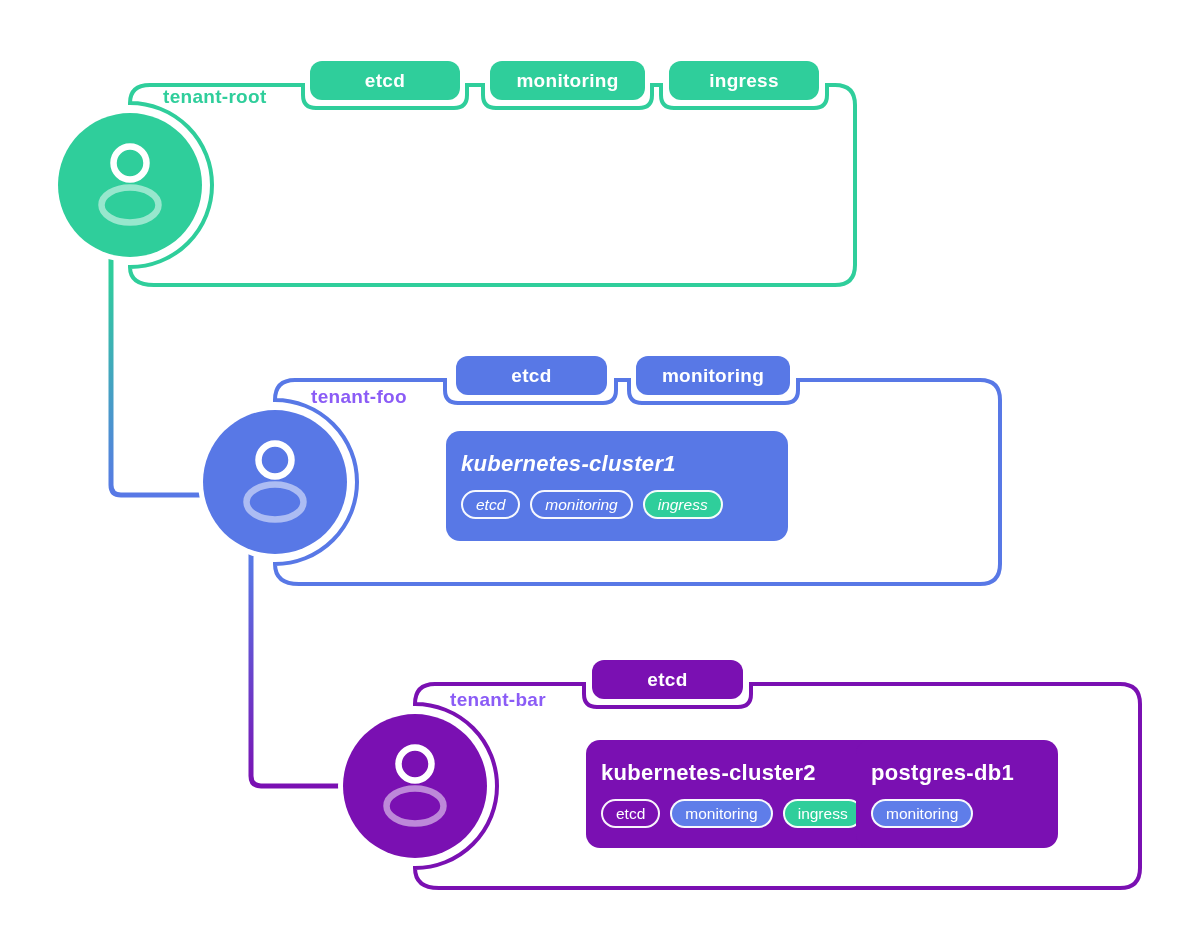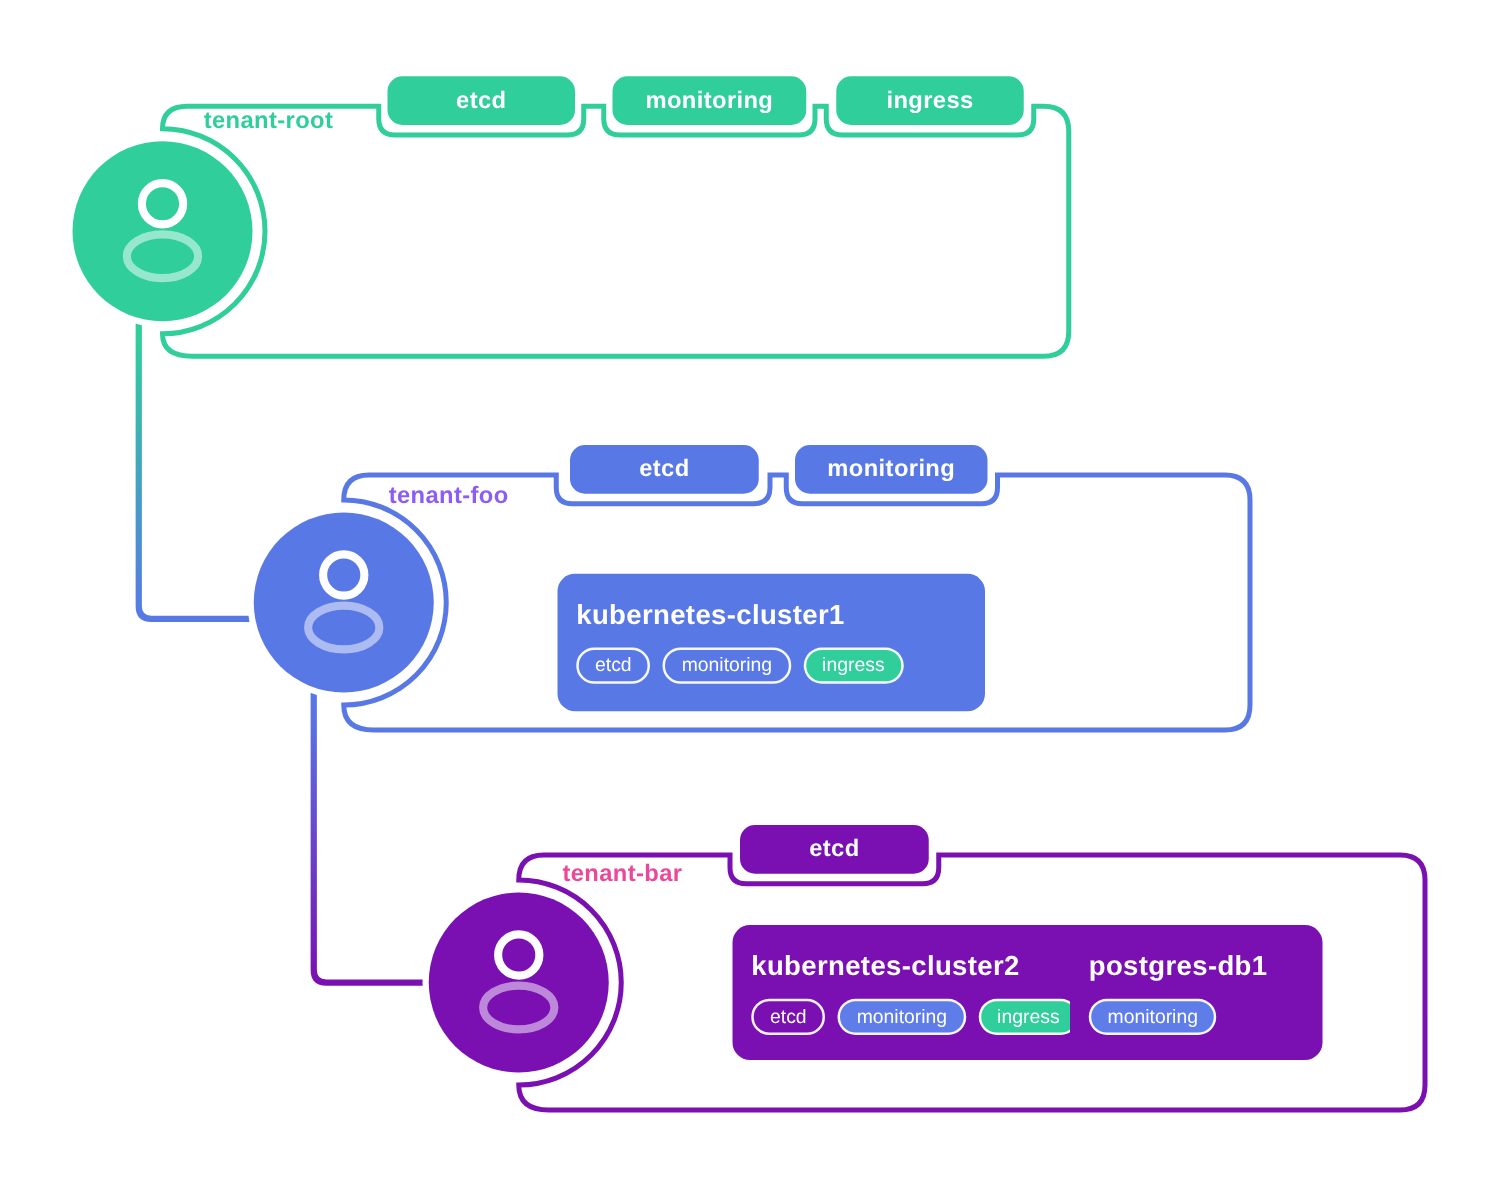--- a/index.html
+++ b/index.html
@@ -6,21 +6,21 @@
   .stage{
     position:relative;width:1200px;height:950px;background:#ffffff;overflow:hidden;
     font-family:"Liberation Sans", sans-serif;
   }
   .stage svg{position:absolute;left:0;top:0;}
   .tenant-label{
     position:absolute;font-weight:700;font-size:19px;letter-spacing:.3px;white-space:nowrap;
   }
   .lbl-green{color:#2fce9b}
   .lbl-blue{color:#8b5cf6}
-  .lbl-purple{color:#ec4899}
+  .lbl-purple{color:#8b5cf6}
   .tag{
     position:absolute;height:39px;border-radius:12px;display:flex;align-items:center;
     justify-content:center;color:#fff;font-weight:700;font-size:19px;letter-spacing:.3px;
     box-sizing:border-box;white-space:nowrap;
   }
   .tag-green{background:#2fce9b}
   .tag-blue{background:#5878e6}
   .tag-purple{background:#7a10b2}
   .card{
     position:absolute;border-radius:14px;color:#fff;box-sizing:border-box;
@@ -117,21 +117,21 @@
 
   <div class="tag tag-green" style="left:310px;top:61px;width:150px;">etcd</div>
   <div class="tag tag-green" style="left:490px;top:61px;width:155px;">monitoring</div>
   <div class="tag tag-green" style="left:669px;top:61px;width:150px;">ingress</div>
 
   <div class="tag tag-blue" style="left:456px;top:356px;width:151px;">etcd</div>
   <div class="tag tag-blue" style="left:636px;top:356px;width:154px;">monitoring</div>
 
   <div class="tag tag-purple" style="left:592px;top:660px;width:151px;">etcd</div>
 
-  <div class="card card-blue" style="left:446px;top:459px;width:342px;height:110px;">
+  <div class="card card-blue" style="left:446px;top:431px;width:342px;height:110px;font-style:italic;">
     <div class="card-title">kubernetes-cluster1</div>
     <div class="pills">
       <div class="pill pill-outline">etcd</div>
       <div class="pill pill-outline">monitoring</div>
       <div class="pill pill-green">ingress</div>
     </div>
   </div>
 
   <div class="card card-purple" style="left:586px;top:740px;width:300px;height:108px;">
     <div class="card-title">kubernetes-cluster2</div>

